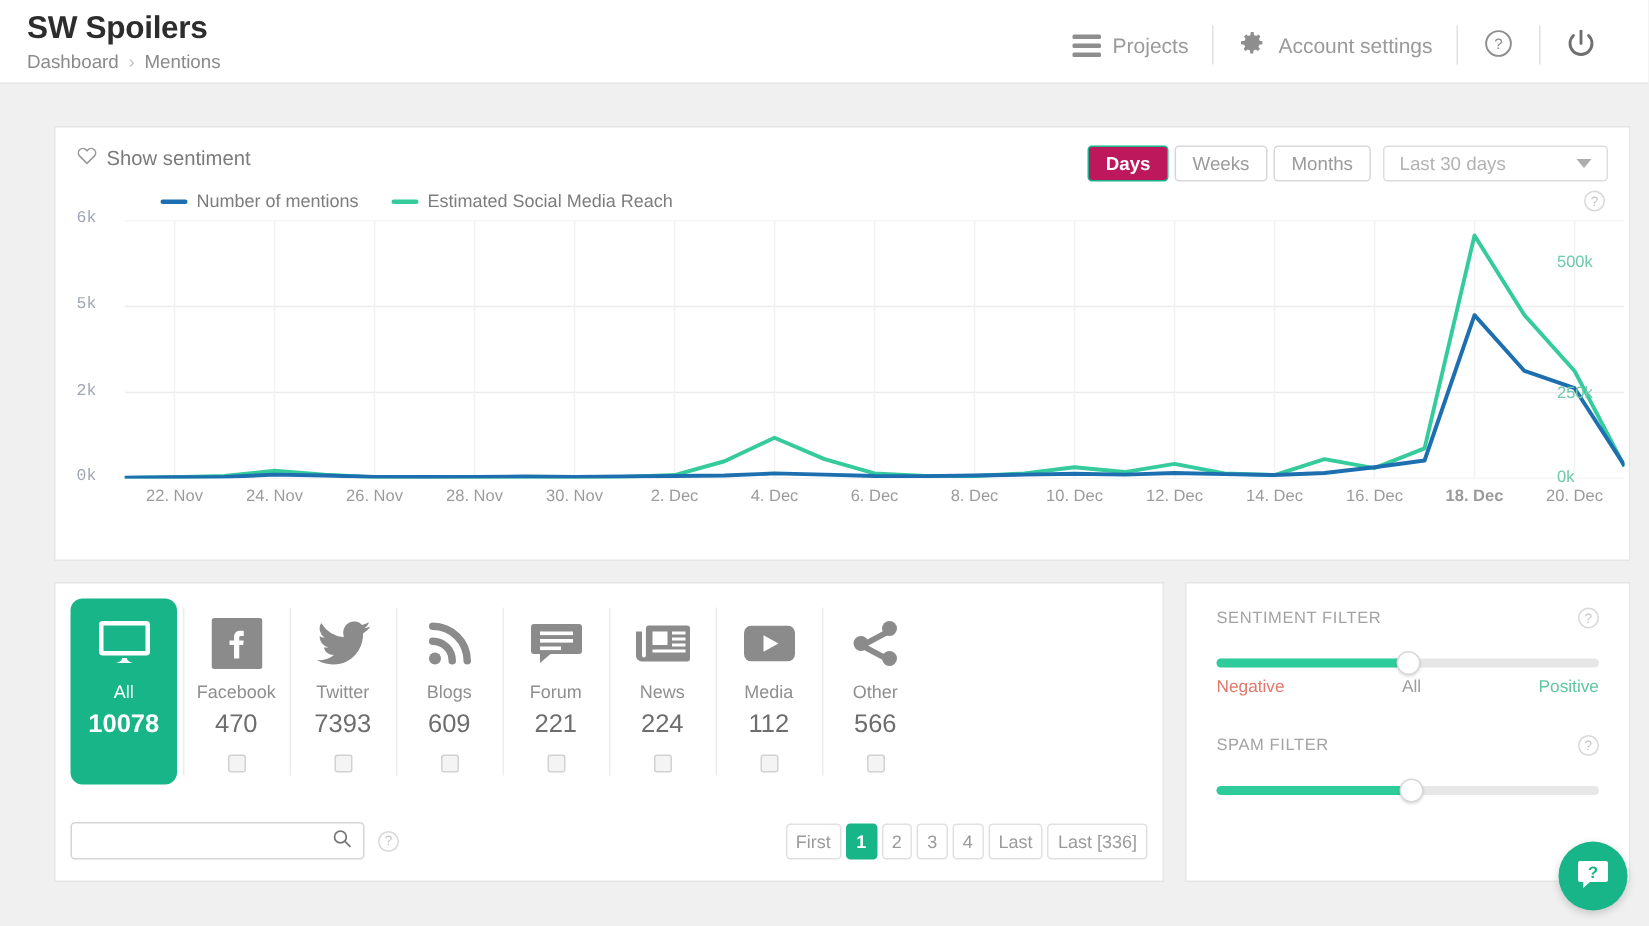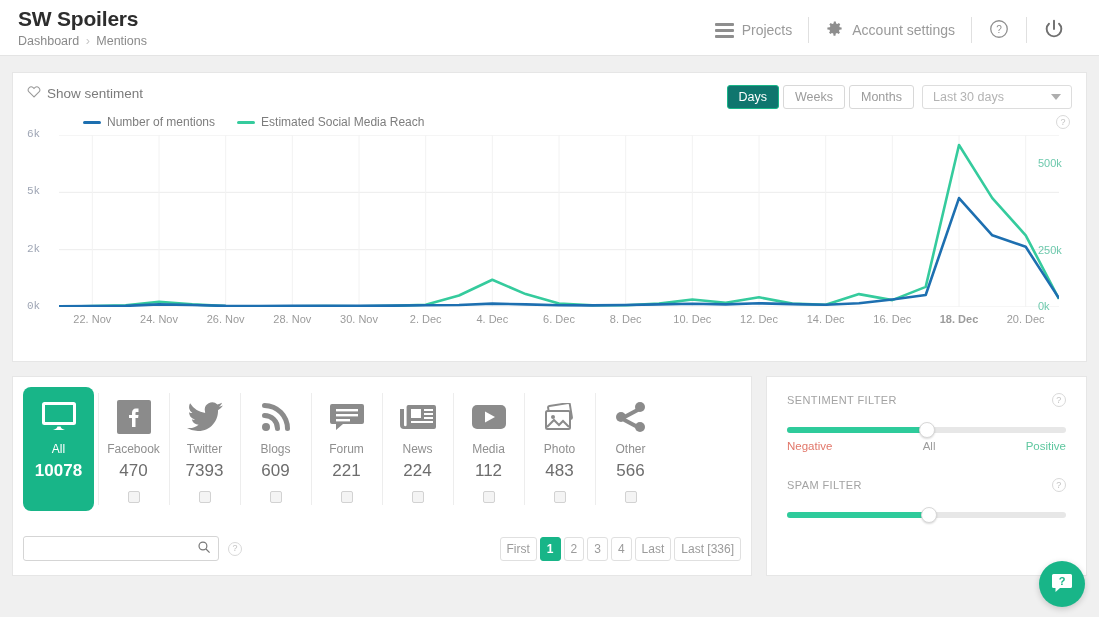--- a/index.html
+++ b/index.html
@@ -30,38 +30,38 @@
   .nav-item {
     display:flex; align-items:center; gap:8px;
     padding:0 16px; color:#9a9a9a; font-size:14px; height:30px;
     cursor:pointer;
   }
   .nav-div { width:1px; height:26px; background:#e0e0e0; }
   .burger { display:inline-block; width:19px; }
   .burger i { display:block; height:3px; background:#8e8e8e; margin:3px 0; border-radius:1px; }
 
   
-  .wrap { padding:16px 12px 0 12px; }
+  .wrap { padding:28px 12px 0 12px;margin-left:24px; }
   .card { background:#fff; border:1px solid #e6e6e6; }
 
   .chart-card { height:290px; position:relative; padding:12px 14px 4px 14px; }
   .sentiment-toggle {
     display:inline-flex; align-items:center; gap:6px;
     color:#7b7b7b; font-size:13.5px; cursor:pointer;
   }
   .heart { font-size:14px; color:#9a9a9a; }
 
   .chart-controls { position:absolute; top:12px; right:14px; display:flex; align-items:center; }
   .seg { display:flex; }
   .seg div {
     border:1px solid #d8d8d8; background:#fff; color:#9b9b9b;
     font-size:12.5px; padding:4px 11px; margin-right:4px; border-radius:3px;
     cursor:pointer;
   }
-  .seg div.active { background:#0f766e; border-color:#18b588; color:#fff; font-weight:normal; }
+  .seg div.active { background:#be185d; border-color:#18b588; color:#fff; font-weight:bold; }
   .dropdown {
     width:150px; border:1px solid #ddd; border-radius:3px; background:#fff;
     padding:4px 10px; font-size:12.5px; color:#b3b3b3;
     display:flex; justify-content:space-between; align-items:center; cursor:pointer;
     margin-left:4px;
   }
   .caret { border-left:5px solid transparent; border-right:5px solid transparent; border-top:6px solid #aeaeae; }
 
   .qmark {
     width:14px; height:14px; border-radius:50%;
@@ -365,33 +365,20 @@
                 <rect width="34" height="24" rx="5"></rect>
                 <path fill="#fff" d="M13 6.5 23 12l-10 5.5z"></path>
               </svg>
             </div>
             <div class="nm">Media</div>
             <div class="ct">112</div>
             <div class="cb"></div>
           </div>
           <div class="src">
             <div class="ico">
-              <svg width="34" height="28" viewBox="0 0 34 28" fill="none" stroke="#8b8b8b" stroke-width="2">
-                <rect x="6" y="1.5" width="22" height="16" rx="1.5" transform="rotate(-9 17 9.5)"></rect>
-                <rect x="3" y="8" width="24" height="18" rx="1.5" fill="#fff"></rect>
-                <circle cx="10" cy="14" r="2" fill="#8b8b8b" stroke="none"></circle>
-                <path d="M4 24l7-7 5 5 4-4 6 6"></path>
-              </svg>
-            </div>
-            <div class="nm">Photo</div>
-            <div class="ct">483</div>
-            <div class="cb"></div>
-          </div>
-          <div class="src">
-            <div class="ico">
               <svg width="32" height="30" viewBox="0 0 32 30" fill="#8b8b8b">
                 <circle cx="25" cy="5" r="5"></circle>
                 <circle cx="6" cy="15" r="5"></circle>
                 <circle cx="25" cy="25" r="5"></circle>
                 <path d="M8 13.5 23 5.5l2 3.4-15 8zM10 16l15 8-2 3.4-15-8z"></path>
               </svg>
             </div>
             <div class="nm">Other</div>
             <div class="ct">566</div>
             <div class="cb"></div>

